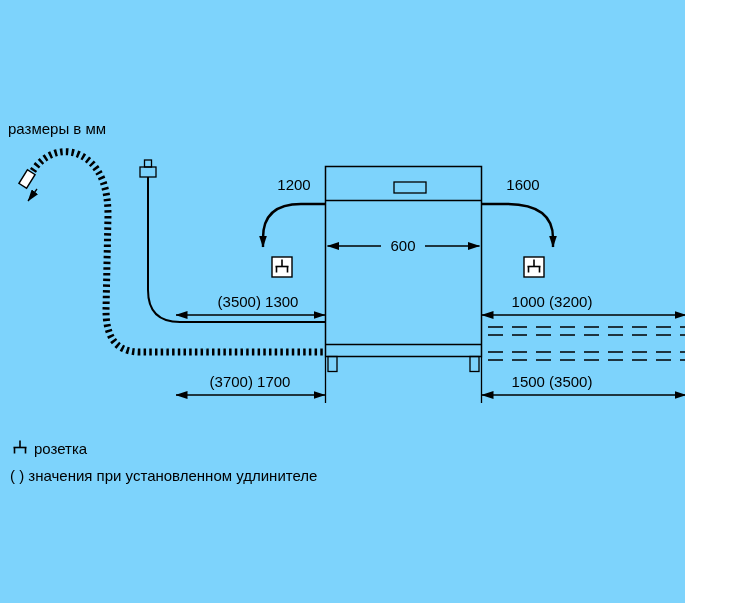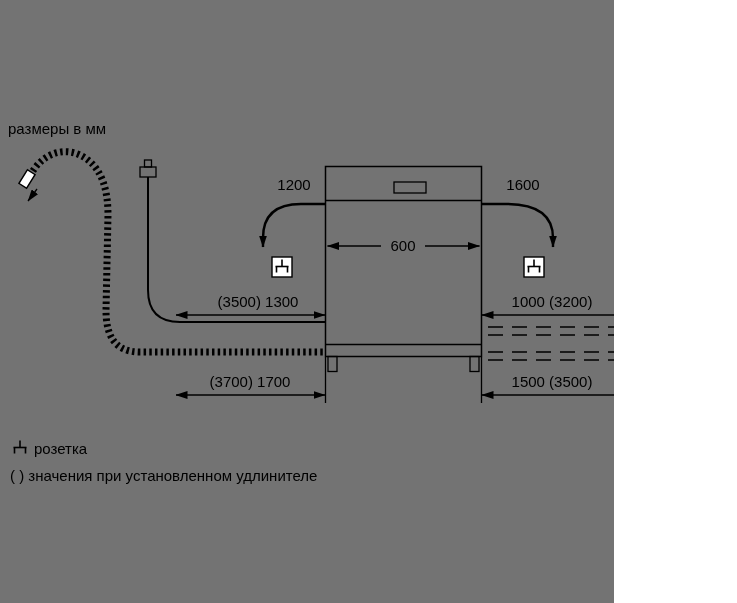--- a/index.html
+++ b/index.html
@@ -1,19 +1,19 @@
 <!DOCTYPE html>
 <html><head>
 <meta charset="utf-8">
 <style>
   html,body{margin:0;padding:0;background:#ffffff;}
   .canvas{
     position:relative;
-    width:614px;height:603px;
-    background:#737373;
+    width:685px;height:603px;
+    background:#7dd3fc;
     font-family:"Liberation Sans", sans-serif;
     overflow:hidden;
   }
   svg{display:block;}
   svg text{
     font-family:"Liberation Sans", sans-serif;
     font-size:15px;
     fill:#000000;
   }
   .thin {stroke:#000;stroke-width:1.3;fill:none;}

